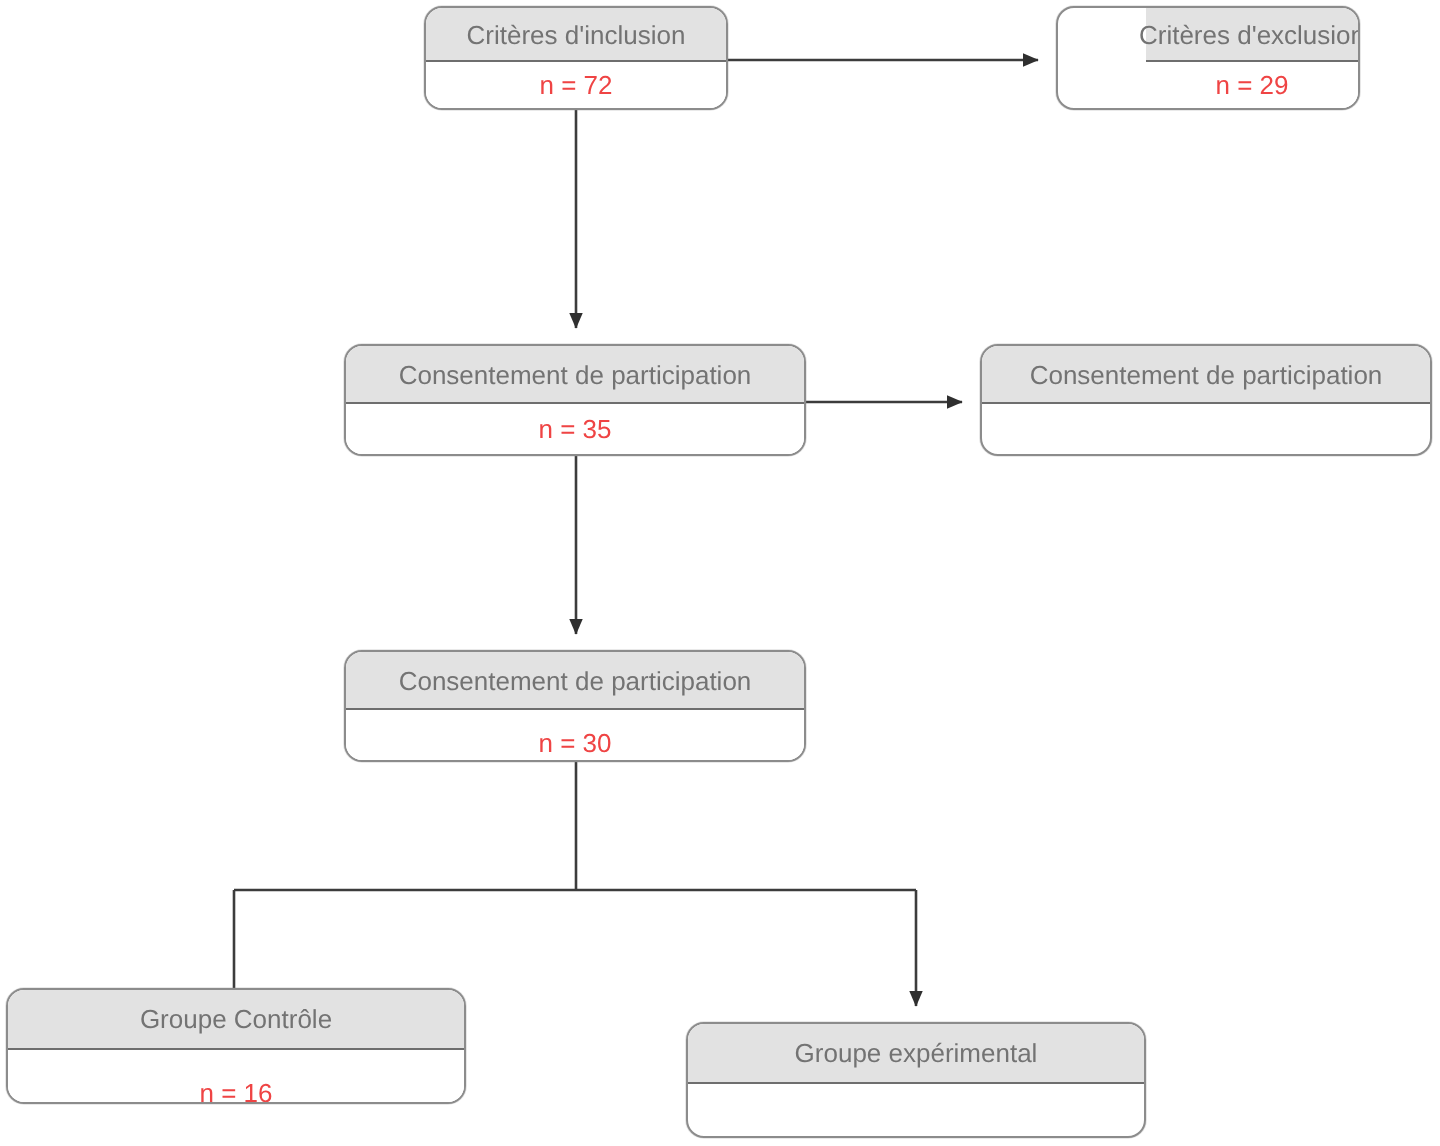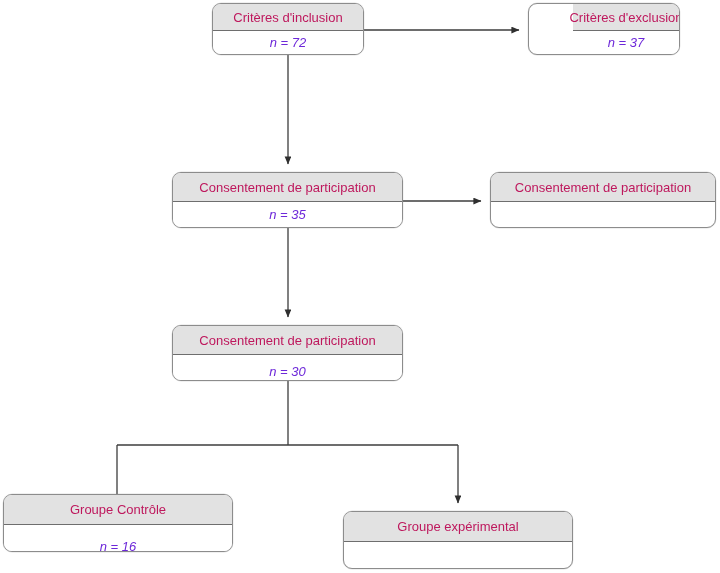--- a/index.html
+++ b/index.html
@@ -28,40 +28,39 @@
     box-sizing: border-box;
     border: 1.4px solid #8c8c8c;
     border-radius: 9px;
     background: #ffffff;
     overflow: hidden;
     box-shadow: 0 0 0 0.4px rgba(140,140,140,0.25);
   }
   .node-head {
     box-sizing: border-box;
     background: #e2e2e2;
-    color: #be185d;
+    color: #737373;
     font-size: 13px;
     line-height: 1;
     display: flex;
     align-items: center;
     justify-content: center;
     border-bottom: 1.4px solid #6e6e6e;
     white-space: nowrap;
   }
   .node-body {
     box-sizing: border-box;
     background: #ffffff;
-    color: #6d28d9;
+    color: #ef4444;
     font-size: 13px;
     line-height: 1;
     display: flex;
     align-items: center;
     justify-content: center;
     white-space: nowrap;
-    font-style: italic;
   }
 </style>
 </head>
 <body>
 
 <div id="canvas">
 
   <svg id="edges" viewBox="0 0 720 573" width="720" height="573" xmlns="http://www.w3.org/2000/svg">
     <defs>
       <marker id="arrowhead" markerWidth="9" markerHeight="9" refX="7.6" refY="3.4" orient="auto" markerUnits="userSpaceOnUse">
@@ -93,21 +92,21 @@
     </g>
   </svg>
 
   <div class="node" style="left:212px; top:3px; width:152px; height:52px;">
     <div class="node-head" style="height:27px;">Critères d'inclusion</div>
     <div class="node-body" style="height:23px;">n = 72</div>
   </div>
 
   <div class="node" style="left:528px; top:3px; width:152px; height:52px;padding-left:44px;">
     <div class="node-head" style="height:27px;">Critères d'exclusion</div>
-    <div class="node-body" style="height:23px;">n = 37</div>
+    <div class="node-body" style="height:23px;">n = 29</div>
   </div>
 
   <div class="node" style="left:172px; top:172px; width:231px; height:56px;">
     <div class="node-head" style="height:29px;">Consentement de participation</div>
     <div class="node-body" style="height:25px;">n = 35</div>
   </div>
 
   <div class="node" style="left:490px; top:172px; width:226px; height:56px;">
     <div class="node-head" style="height:29px;">Consentement de participation</div>
   </div>

